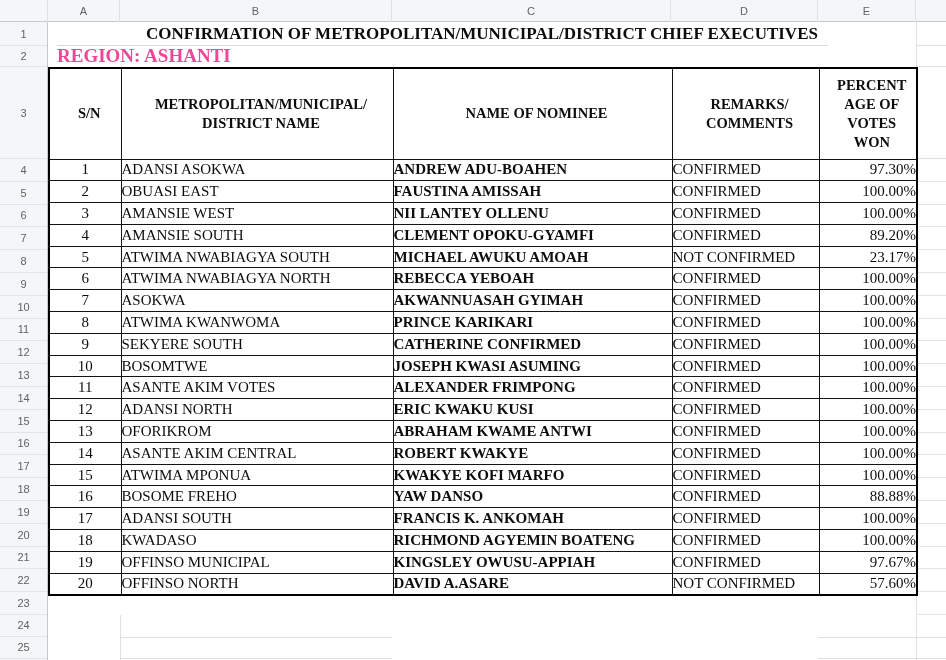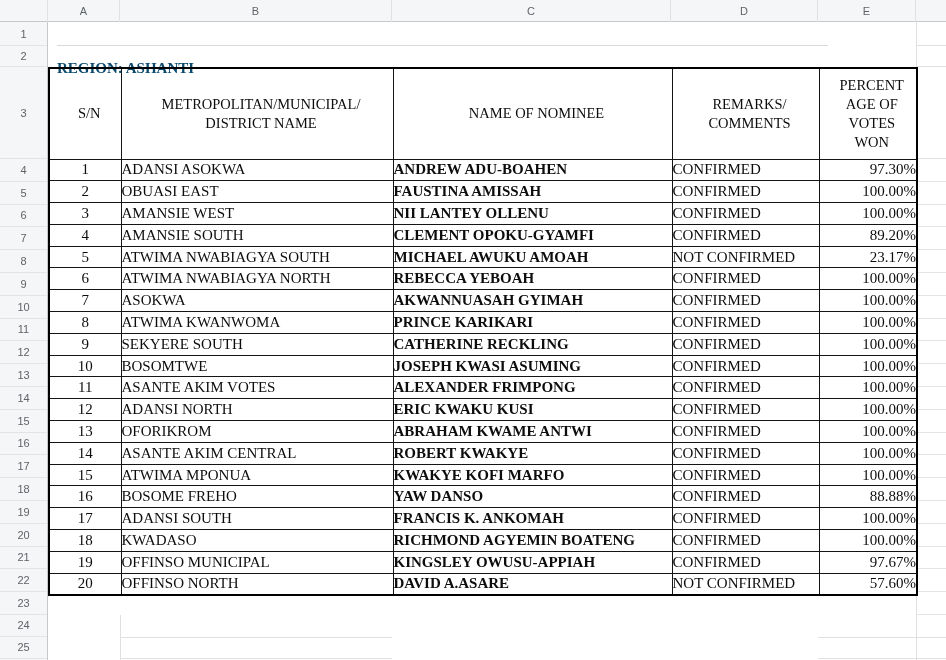--- a/index.html
+++ b/index.html
@@ -26,32 +26,32 @@
   .vline, .hline { position:absolute; background:#dfe0e1; }
   .f-strip { position:absolute; left:916px; top:159px; width:30px; height:457px;
              background:repeating-linear-gradient(to bottom,
                transparent 0, transparent 21.8px, #e4e4e4 21.8px, #e4e4e4 22.8px); }
 
   
   .title-cell { position:absolute; left:48px; top:22px; width:868px; height:24px;
                 font-family:"Liberation Serif", serif; font-weight:bold; font-size:17px;
                 color:#0c0c0c; text-align:center; line-height:23px; white-space:nowrap; }
   .title-underline { position:absolute; left:57px; top:45px; width:771px; height:1px; background:#d9d9d9; }
-  .region-cell { position:absolute; left:48px; top:58px; width:868px; height:21px;
-                 font-family:"Liberation Serif", serif; font-weight:bold; font-size:15px;
-                 color:#0c4a6e; line-height:20px; padding-left:9px; white-space:nowrap; }
+  .region-cell { position:absolute; left:48px; top:46px; width:868px; height:21px;
+                 font-family:"Liberation Serif", serif; font-weight:bold; font-size:19px;
+                 color:#ec4899; line-height:20px; padding-left:9px; white-space:nowrap; }
 
   table.main { position:absolute; left:48px; top:67px; width:868px;
                border-collapse:collapse; table-layout:fixed;
                font-family:"Liberation Serif", serif; font-size:15px; color:#0d0d0d;
                border:2px solid #000; }
   table.main td, table.main th { border:1px solid #141414; white-space:nowrap;
                                  overflow:visible; padding:0; vertical-align:middle; }
   tr.hdr { height:91px; }
-  tr.hdr th { font-size:14.5px; font-weight:normal; text-align:center; line-height:19px;padding-left:8px; }
+  tr.hdr th { font-size:14.5px; font-weight:bold; text-align:center; line-height:19px;padding-left:8px; }
   th.h-nominee { text-align:left; padding-left:5px; }
   th .ln { display:block; }
   tbody tr { height:21.8px; }
   td.c-sn { text-align:center; }
   td.c-district { padding-left:6px; }
   td.c-nominee { padding-left:7px;font-weight:bold; }
   td.c-remarks { padding-left:5px;margin-left:28px; }
   td.c-percent { text-align:right; }
 </style>
 </head>
@@ -101,20 +101,21 @@
   <div class="hline" style="left:916px; top:45px; width:30px; height:1px;"></div>
   <div class="hline" style="left:916px; top:66px; width:30px; height:1px;"></div>
   <div class="hline" style="left:916px; top:158px; width:30px; height:1px;"></div>
   <div class="f-strip"></div>
   <div class="vline" style="left:120px; top:615px; width:1px; height:45px;"></div>
   <div class="hline" style="left:120px; top:637px; width:272px; height:1px;"></div>
   <div class="hline" style="left:120px; top:658px; width:272px; height:1px;"></div>
   <div class="hline" style="left:818px; top:637px; width:128px; height:1px;"></div>
   <div class="hline" style="left:818px; top:658px; width:128px; height:1px;"></div>
 
+  <div class="title-cell">CONFIRMATION OF METROPOLITAN/MUNICIPAL/DISTRICT CHIEF EXECUTIVES</div>
   <div class="title-underline"></div>
 
   <div class="region-cell">REGION: ASHANTI</div>
 
   <table class="main">
     <colgroup>
       <col style="width:72px">
         <col style="width:272px">
         <col style="width:279px">
       <col style="width:147px">
@@ -201,21 +202,21 @@
       <td class="c-sn">8</td>
       <td class="c-district">ATWIMA KWANWOMA</td>
       <td class="c-nominee">PRINCE KARIKARI</td>
       <td class="c-remarks">CONFIRMED</td>
       <td class="c-percent">100.00%</td>
     </tr>
 
     <tr>
       <td class="c-sn">9</td>
       <td class="c-district">SEKYERE SOUTH</td>
-      <td class="c-nominee">CATHERINE RECKLING</td>
+      <td class="c-nominee">CATHERINE CONFIRMED</td>
       <td class="c-remarks">CONFIRMED</td>
       <td class="c-percent">100.00%</td>
     </tr>
 
     <tr>
       <td class="c-sn">10</td>
       <td class="c-district">BOSOMTWE</td>
       <td class="c-nominee">JOSEPH KWASI ASUMING</td>
       <td class="c-remarks">CONFIRMED</td>
       <td class="c-percent">100.00%</td>

